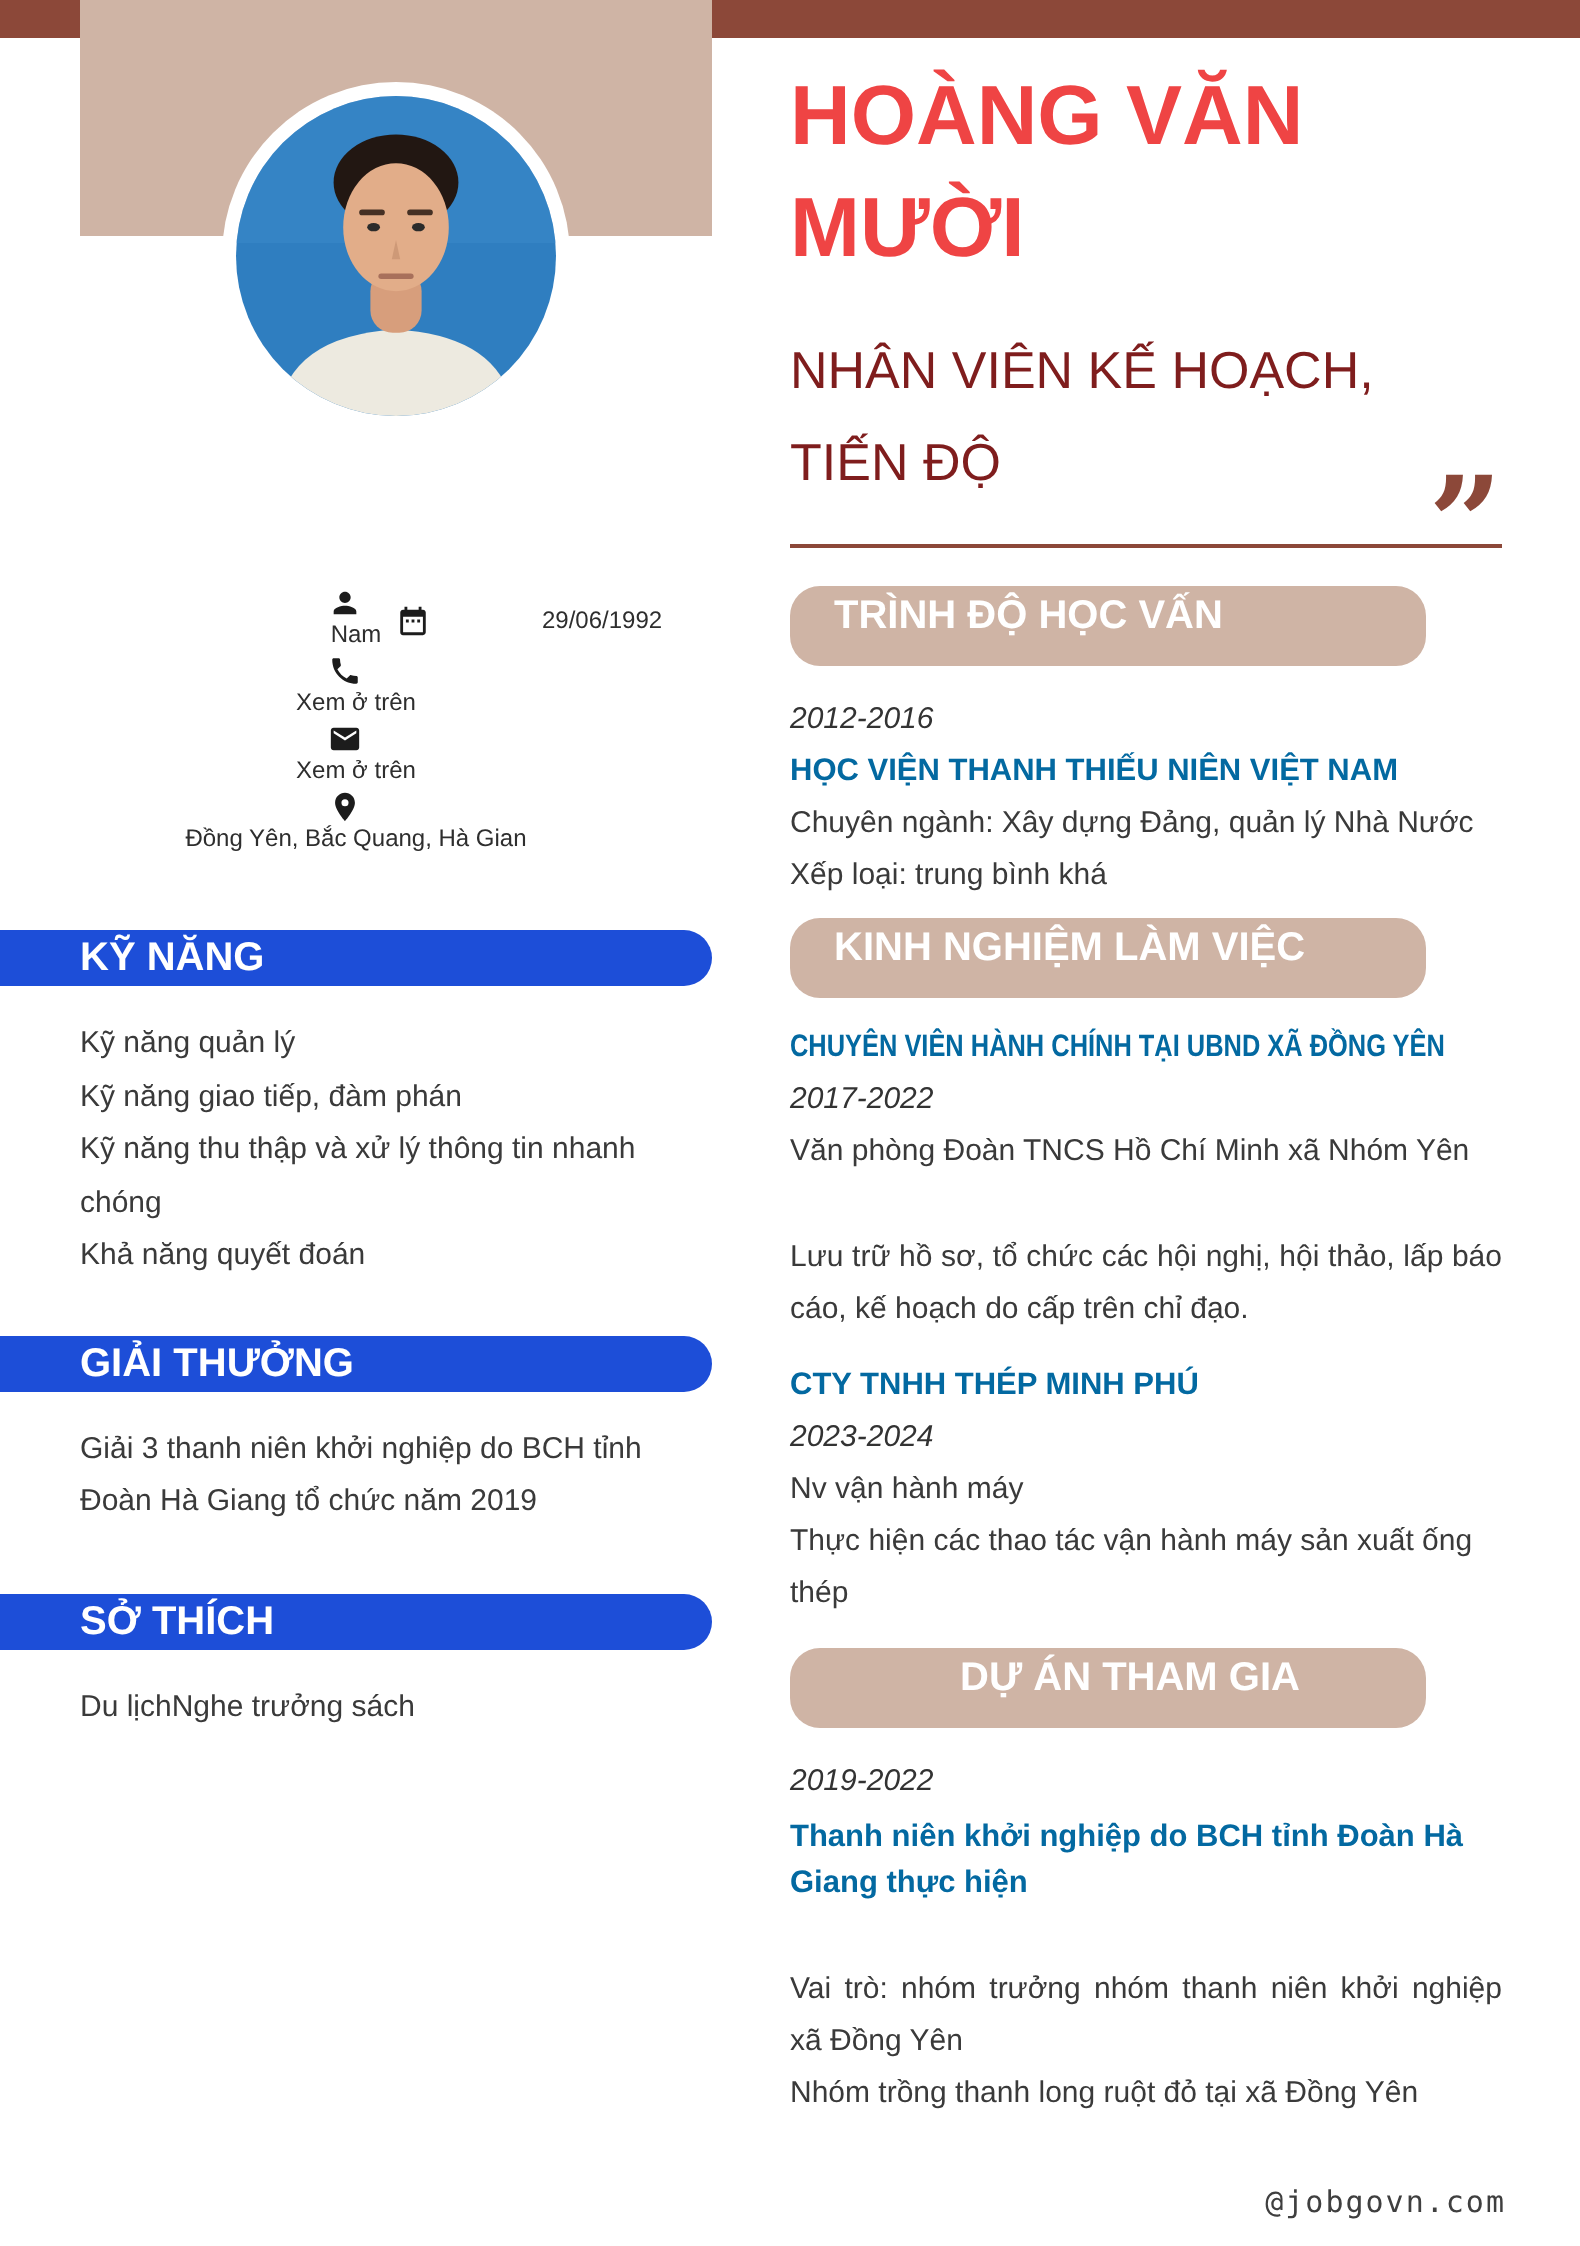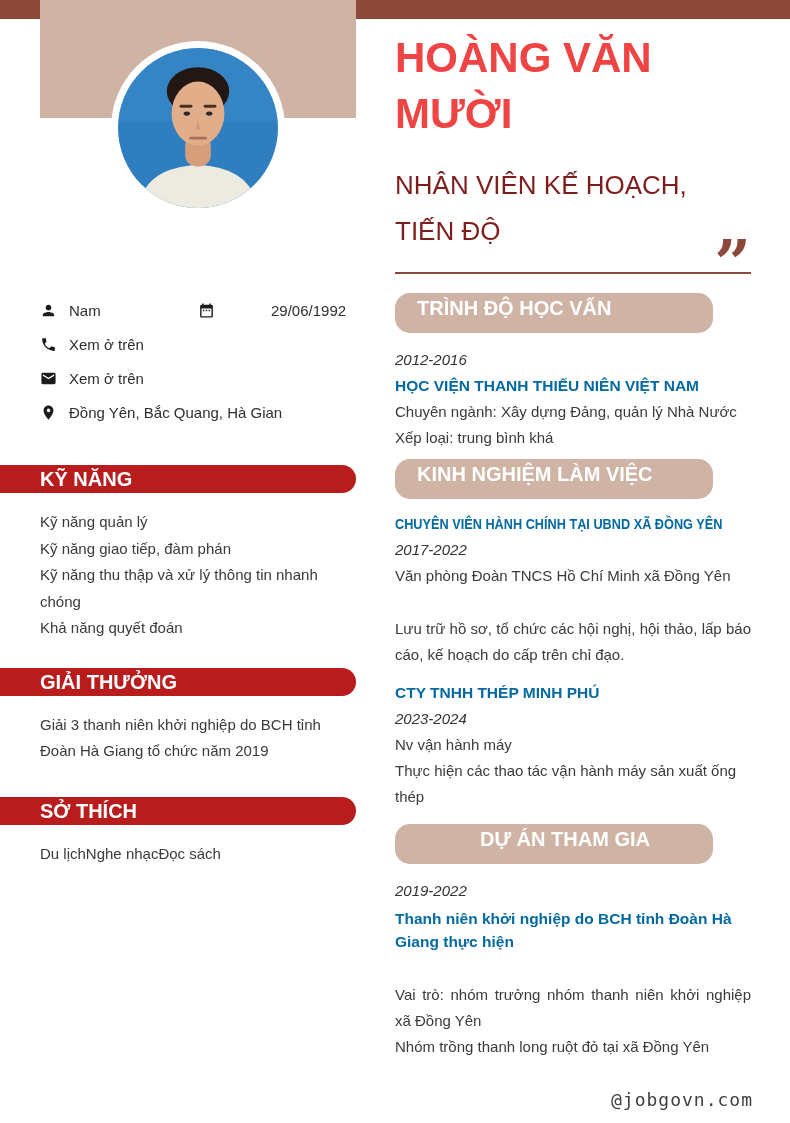--- a/index.html
+++ b/index.html
@@ -10,27 +10,27 @@
     color:#3a3a3a;
   }
   
   .topbar { position:absolute; left:0; top:0; width:790px; height:19px; background:#8C4839; z-index:1; }
   .photo-block { position:absolute; left:40px; top:0; width:316px; height:118px; background:#CFB4A5; z-index:2; }
   .photo-ring { position:absolute; left:111px; top:41px; width:174px; height:174px; border-radius:50%;
     background:#ffffff; z-index:3; display:flex; align-items:center; justify-content:center; }
   .photo { width:160px; height:160px; border-radius:50%; overflow:hidden; display:block; }
   
   .info-list { position:absolute; left:0; top:293px; width:356px; z-index:4; }
-  .info-row { position:relative; display:flex; align-items:center; height:34px; padding-left:40px; font-size:15px; color:#2e2e2e; }
+  .info-row { position:relative; display:flex; align-items:center; height:34px; font-size:12px; color:#2e2e2e;flex-direction:column; }
   .info-icon { width:17px; height:17px; margin-right:12px; flex:0 0 auto; }
   .info-icon svg { width:17px; height:17px; display:block; fill:#1c1c1c; }
   .pair2 { position:absolute; left:198px; top:0; height:34px; display:flex; align-items:center;gap:44px; }
   .left-col { position:absolute; left:0; top:465px; width:356px; z-index:4; }
   .bar {
-    height:28px; line-height:28px; background:#b91c1c; color:#ffffff;
+    height:28px; line-height:28px; background:#1d4ed8; color:#ffffff;
     font-size:20px; font-weight:bold; padding-left:40px;
     border-radius:0 14px 14px 0; width:356px; box-sizing:border-box;
   }
   .bar-awards { margin-top:26px; }
   .bar-hobbies { margin-top:32px; }
   .left-list { margin:16px 0 0 0; padding:0 6px 0 40px; list-style:none;
     font-size:15px; line-height:26.5px; color:#3a3a3a; }
   
   .right-col { position:absolute; left:395px; top:0; width:356px; font-size:15px; z-index:4; }
   .name { margin:30px 0 0 0; font-size:42px; line-height:56px; color:#ef4444;
@@ -51,21 +51,21 @@
   .period { margin-top:14px; font-style:italic; font-size:15px; line-height:26px; color:#333333; }
   .period-tight { margin-top:0; }
   .entry-title { font-weight:bold; font-size:15.5px; line-height:26px; color:#0369a1; }
   .entry-title-mt { margin-top:12px; }
   .condense { display:inline-block; transform:scaleX(0.82); transform-origin:0 50%; white-space:nowrap; }
   .body-line { line-height:26px; }
   .just { text-align:justify;margin-top:27px; }
   .proj-name { line-height:23px; padding:3px 0 2px 0; }
   .watermark { position:absolute; right:37px; bottom:13px; z-index:4;
     font-family:"DejaVu Sans Mono","Liberation Mono",monospace;
-    font-size:18px; letter-spacing:1px; color:#3f3f3f; }
+    font-size:15px; letter-spacing:1px; color:#3f3f3f; }
 </style>
 </head>
 <body>
 
 <div class="page">
 
   <div class="topbar"></div>
   <div class="photo-block"></div>
 
   <div class="photo-ring">
@@ -137,21 +137,21 @@
       <li>Khả năng quyết đoán</li>
     </ul>
 
     <div class="bar bar-awards">GIẢI THƯỞNG</div>
     <ul class="left-list">
       <li>Giải 3 thanh niên khởi nghiệp do BCH tỉnh Đoàn Hà Giang tổ chức năm 2019</li>
     </ul>
 
     <div class="bar bar-hobbies">SỞ THÍCH</div>
     <ul class="left-list">
-      <li>Du lịchNghe nhạcĐọc sách</li>
+      <li>Du lịchNghe trưởng sách</li>
     </ul>
   </div>
 
   <div class="right-col">
     <h1 class="name">HOÀNG VĂN
 MƯỜI</h1>
     <h2 class="job-title">NHÂN VIÊN KẾ HOẠCH,
 TIẾN ĐỘ</h2>
     <hr class="divider">
 
@@ -159,21 +159,21 @@
 
     <div class="pill">TRÌNH ĐỘ HỌC VẤN</div>
     <div class="period">2012-2016</div>
     <div class="entry-title">HỌC VIỆN THANH THIẾU NIÊN VIỆT NAM</div>
     <div class="body-line">Chuyên ngành: Xây dựng Đảng, quản lý Nhà Nước</div>
     <div class="body-line">Xếp loại: trung bình khá</div>
 
     <div class="pill pill-exp">KINH NGHIỆM LÀM VIỆC</div>
     <div class="entry-title entry-title-mt"><span class="condense">CHUYÊN VIÊN HÀNH CHÍNH TẠI UBND XÃ ĐỒNG YÊN</span></div>
     <div class="period period-tight">2017-2022</div>
-    <div class="body-line">Văn phòng Đoàn TNCS Hồ Chí Minh xã Đồng Yên</div>
+    <div class="body-line">Văn phòng Đoàn TNCS Hồ Chí Minh xã Nhóm Yên</div>
     <div class="body-line just">Lưu trữ hồ sơ, tổ chức các hội nghị, hội thảo, lấp báo cáo, kế hoạch do cấp trên chỉ đạo.</div>
     <div class="entry-title entry-title-mt">CTY TNHH THÉP MINH PHÚ</div>
     <div class="period period-tight">2023-2024</div>
     <div class="body-line">Nv vận hành máy</div>
     <div class="body-line">Thực hiện các thao tác vận hành máy sản xuất ống thép</div>
 
     <div class="pill pill-proj">DỰ ÁN THAM GIA</div>
     <div class="period">2019-2022</div>
     <div class="entry-title proj-name">Thanh niên khởi nghiệp do BCH tỉnh Đoàn Hà Giang thực hiện</div>
     <div class="body-line just">Vai trò: nhóm trưởng nhóm thanh niên khởi nghiệp xã Đồng Yên</div>

